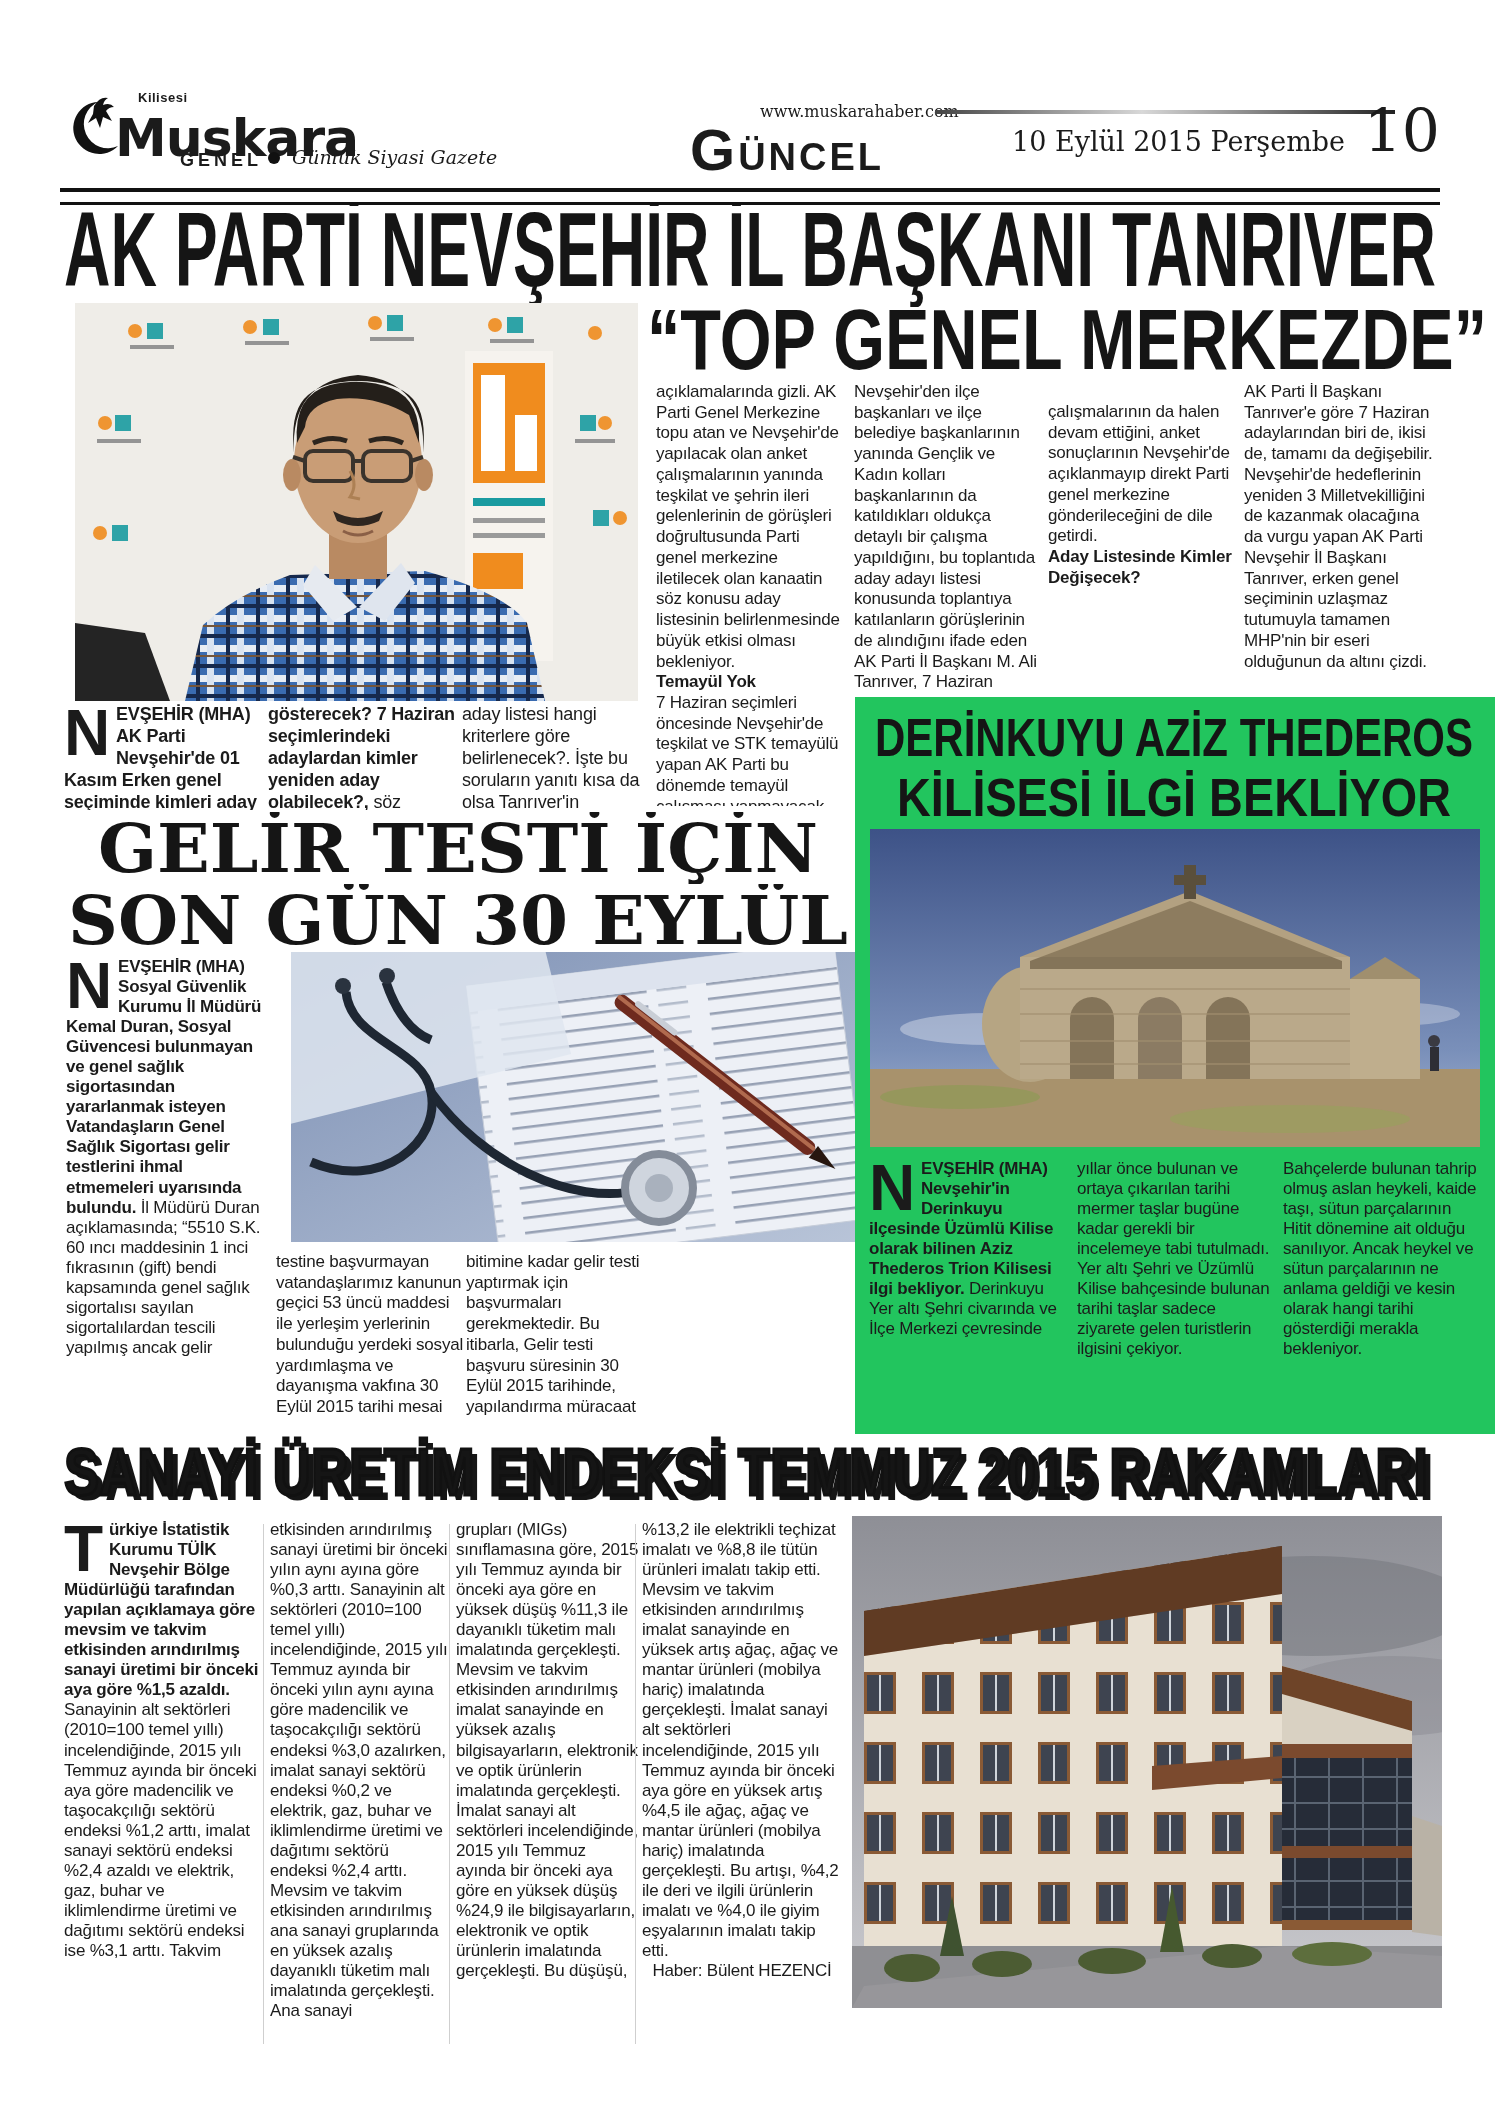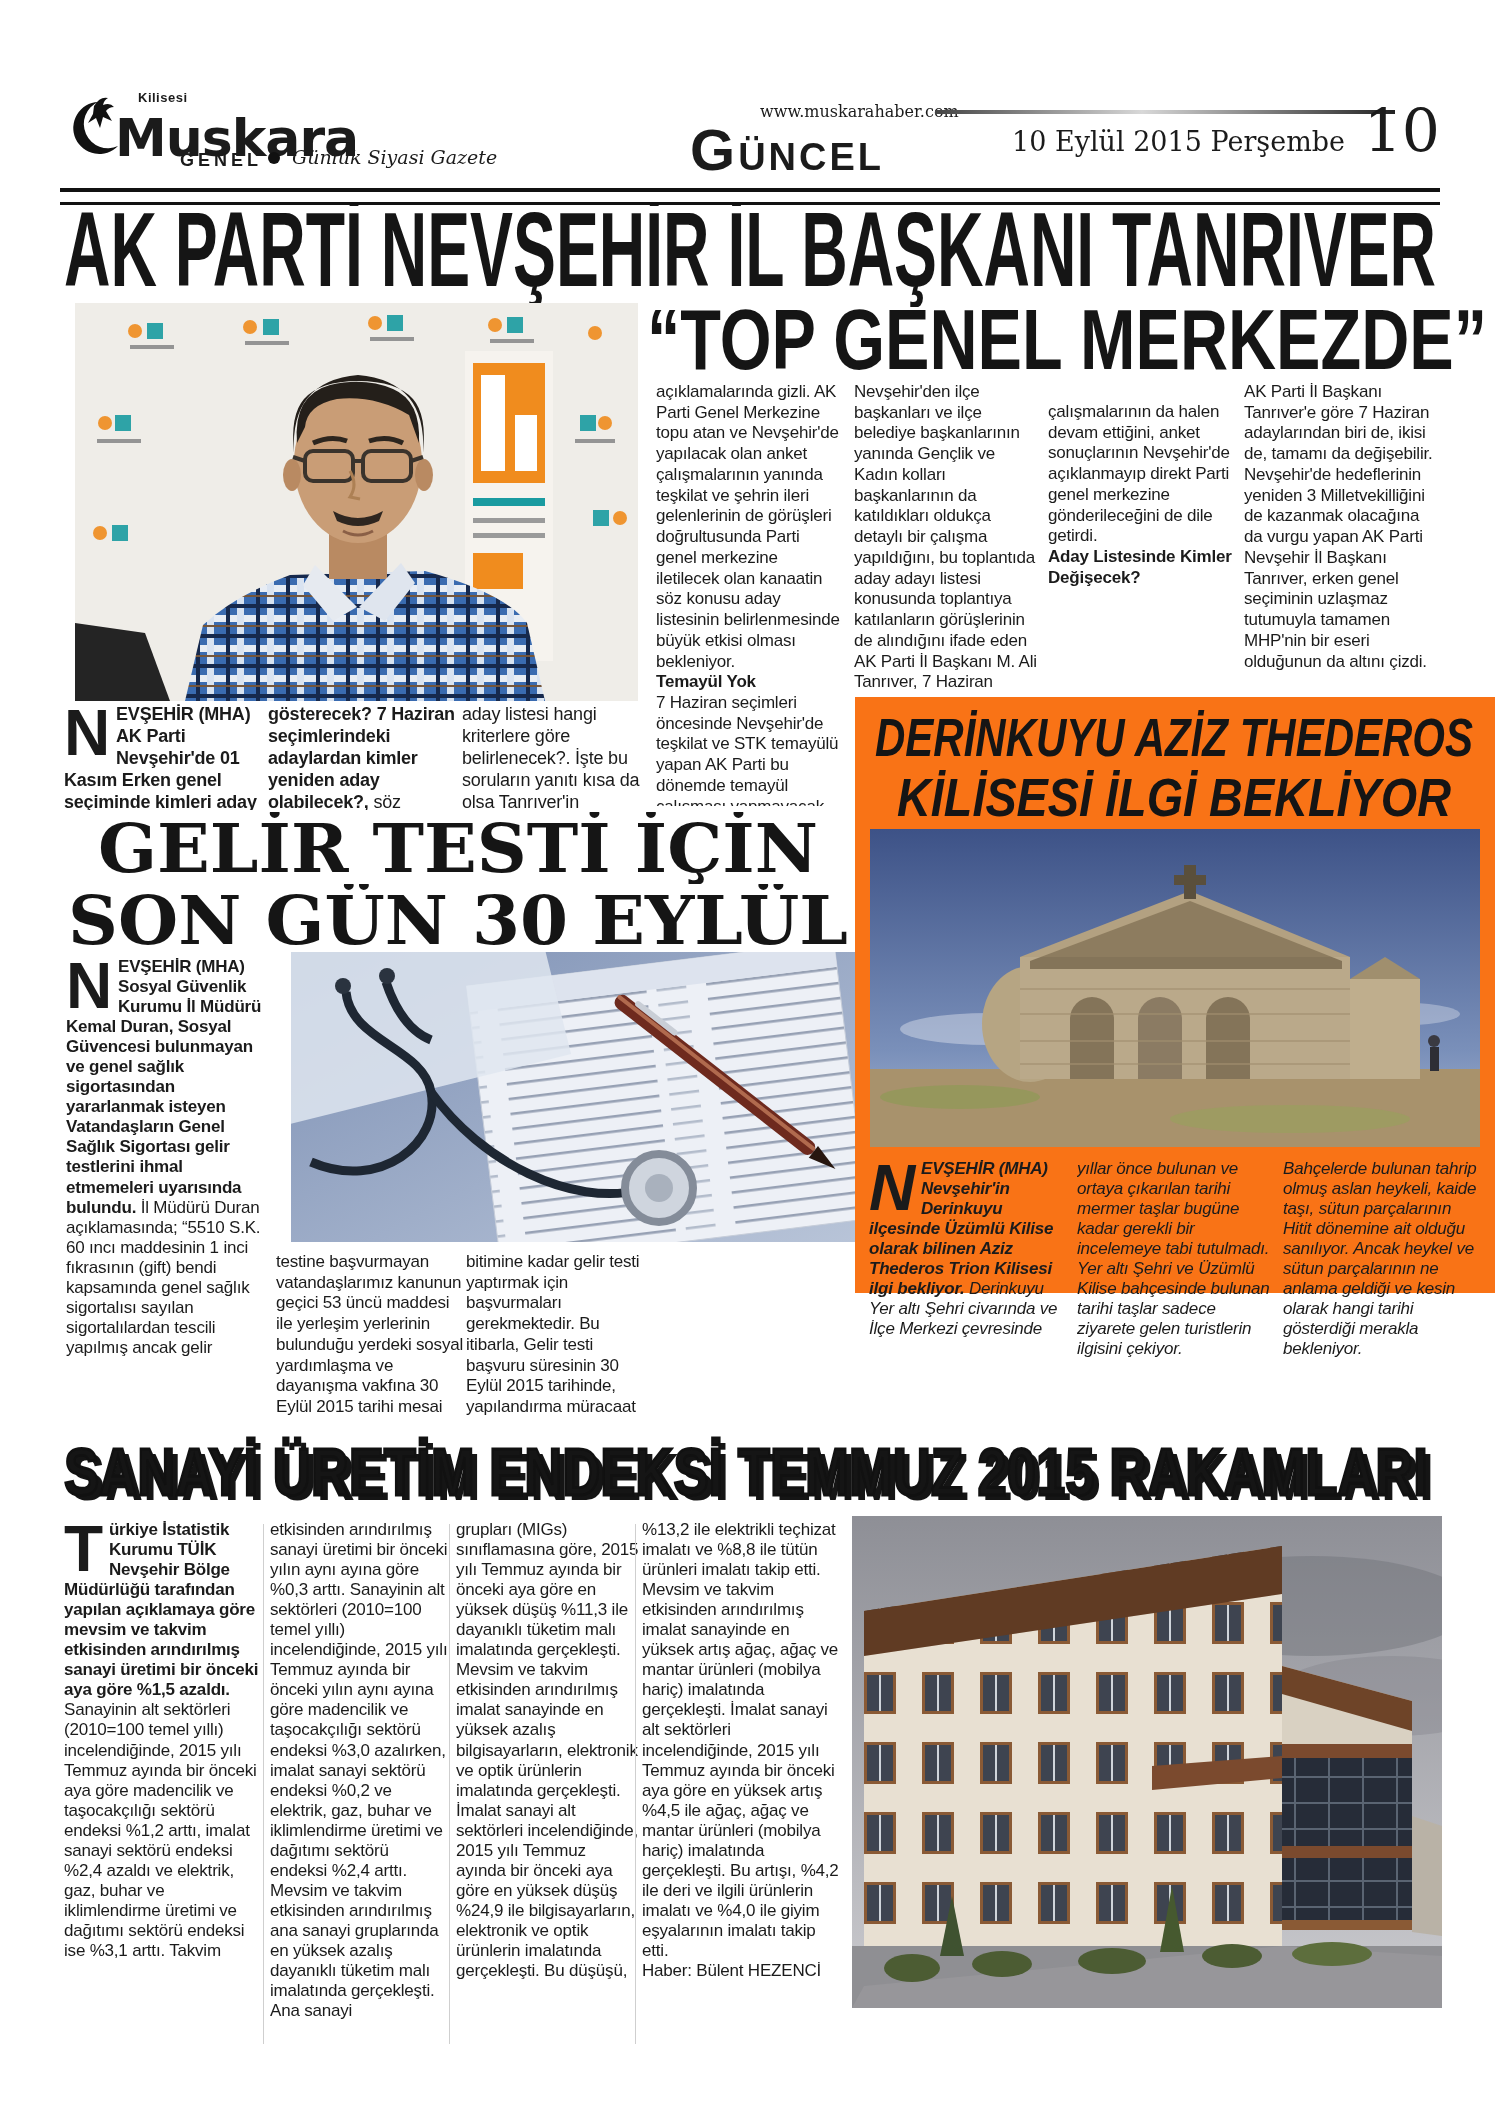--- a/index.html
+++ b/index.html
@@ -29,23 +29,23 @@
   
   svg text{font-family:"Liberation Sans",sans-serif;font-weight:bold;fill:#151515;}
   svg .serifhead{font-family:"DejaVu Serif",serif;}
   
   .col{position:absolute;font-size:17px;line-height:1.22;letter-spacing:-0.2px;overflow:hidden;}
   .col p{margin:0;}
   .bold{font-weight:bold;}
   .subhead{font-weight:bold;}
   .dropcap{float:left;font-weight:bold;font-size:64px;line-height:.82;padding:3px 6px 0 0;}
   .tight{line-height:1.18;}
-  .byline{font-weight:normal;}
+  .byline{font-weight:normal;text-align:center;}
   
-  #kilise-panel{position:absolute;left:855px;top:697px;width:640px;height:596px;background:#f97316;font-style:italic;}
+  #kilise-panel{position:absolute;left:855px;top:697px;width:640px;height:737px;background:#22c55e;}
   .photo{position:absolute;overflow:hidden;}
   .vsep{position:absolute;width:1px;background:#cfcfcf;}
 </style>
 </head>
 <body>
 
 <div id="page">
 
   <div id="masthead">
     <svg class="brand-mark" width="70" height="66" viewBox="0 0 70 66">

